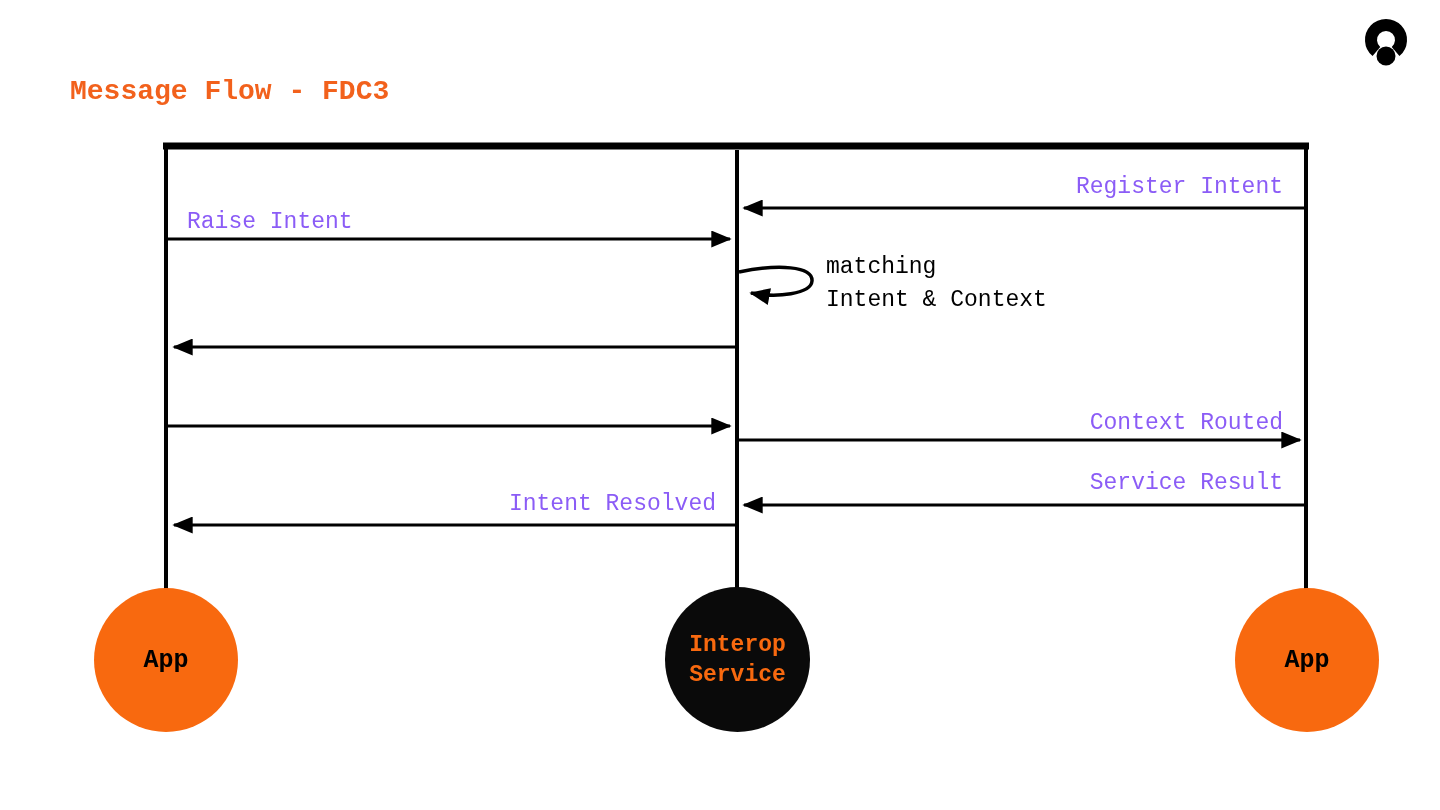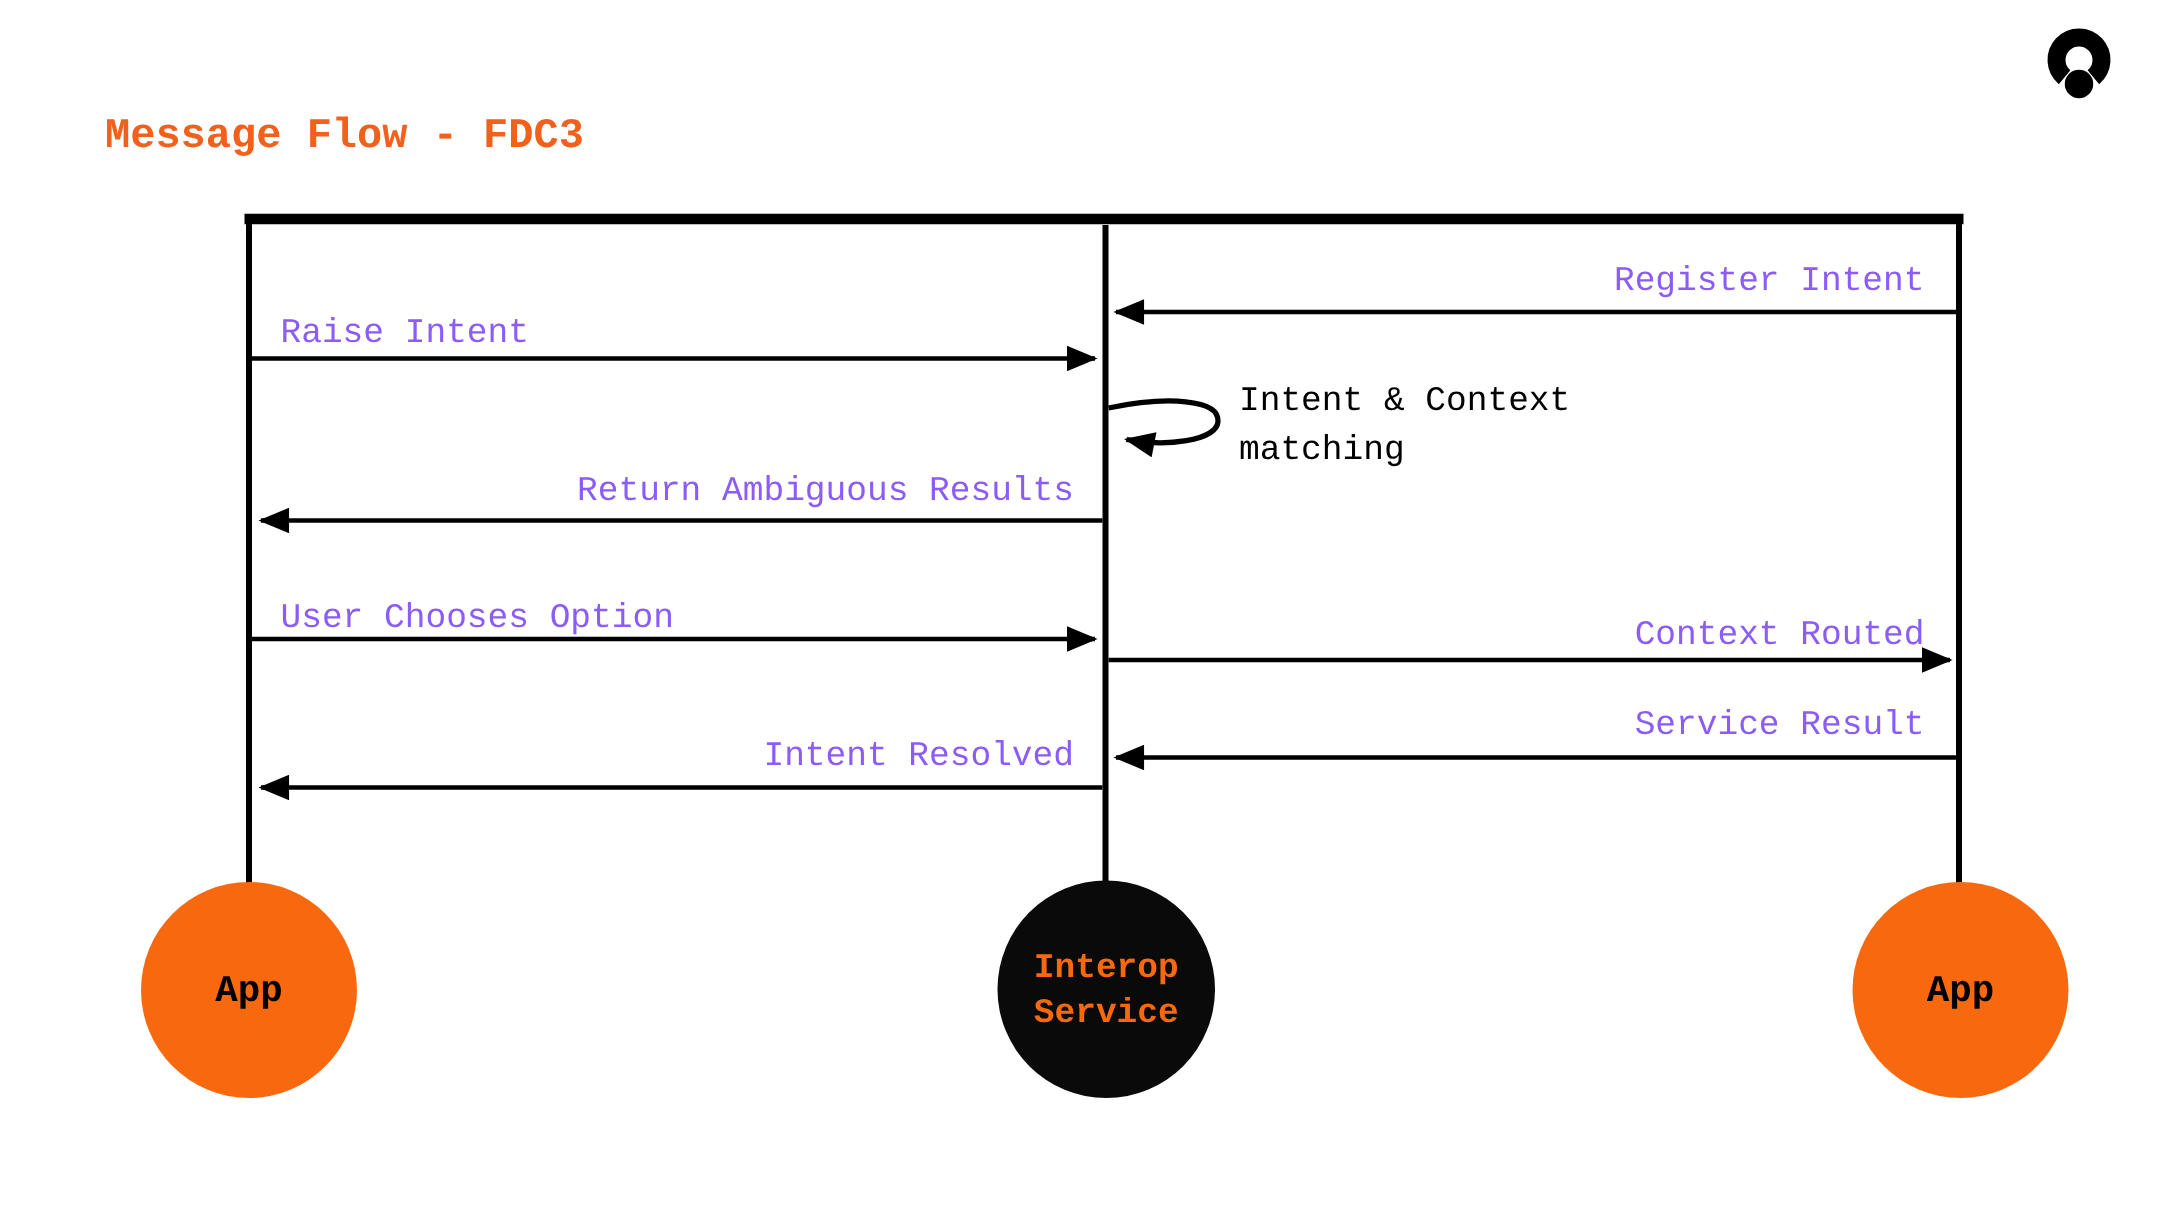--- a/index.html
+++ b/index.html
@@ -118,27 +118,25 @@
     <line x1="739" y1="440" x2="1300" y2="440" stroke="#000000" stroke-width="3" marker-end="url(#ah)"></line>
     <line x1="1304" y1="505" x2="744" y2="505" stroke="#000000" stroke-width="3" marker-end="url(#ah)"></line>
     <line x1="735" y1="525" x2="174" y2="525" stroke="#000000" stroke-width="3" marker-end="url(#ah)"></line>
   </svg>
 
   <div class="msg-label right-aligned" style="right:157px; top:174px;">Register Intent</div>
 
   <div class="msg-label" style="left:187px; top:209px;">Raise Intent</div>
 
   <div class="loop-label">
+    <div>matching</div>
     <div>Intent &amp; Context</div>
-    <div>matching</div>
   </div>
 
-  <div class="msg-label right-aligned" style="right:724px; top:314px;">Return Ambiguous Results</div>
 
-  <div class="msg-label" style="left:187px; top:399px;">User Chooses Option</div>
 
   <div class="msg-label right-aligned" style="right:157px; top:410px;">Context Routed</div>
 
   <div class="msg-label right-aligned" style="right:157px; top:470px;">Service Result</div>
 
   <div class="msg-label right-aligned" style="right:724px; top:491px;">Intent Resolved</div>
 
   <div class="actor app actor-left">
     <div class="actor-label">App</div>
   </div>

